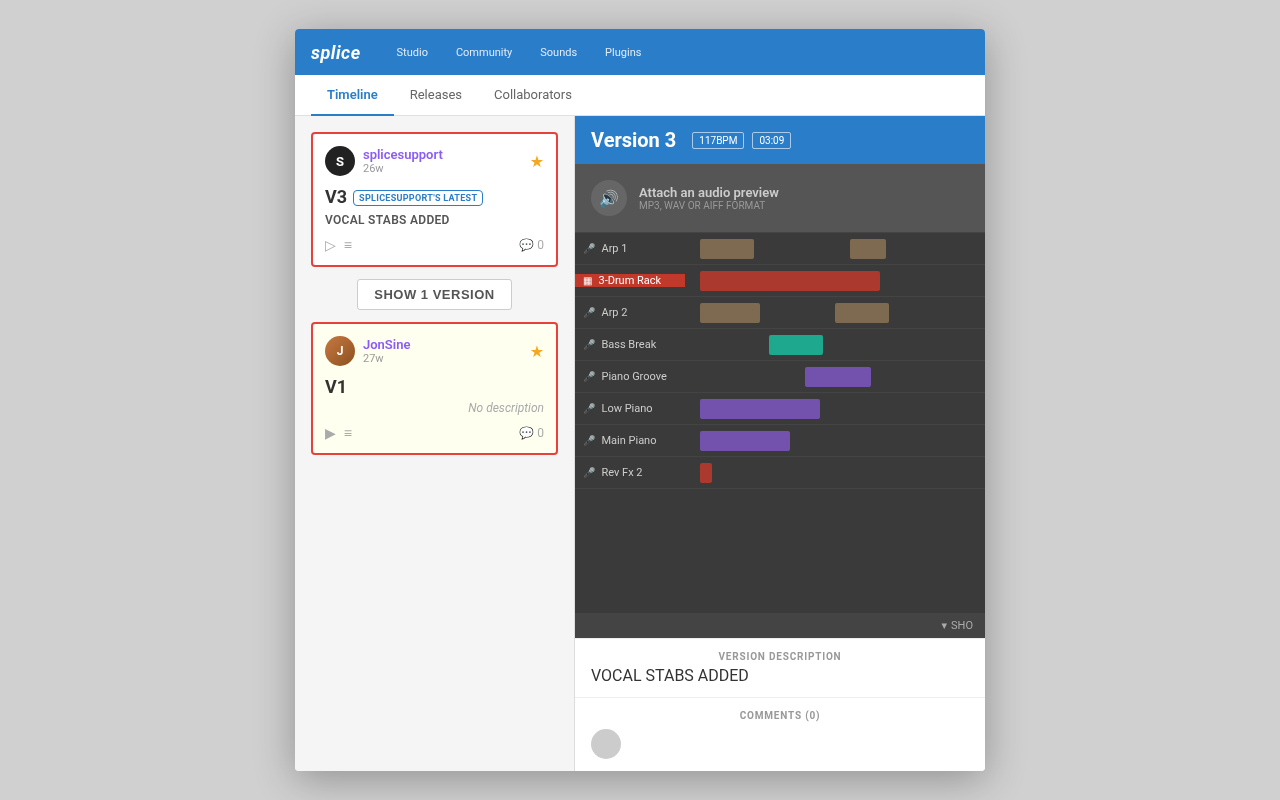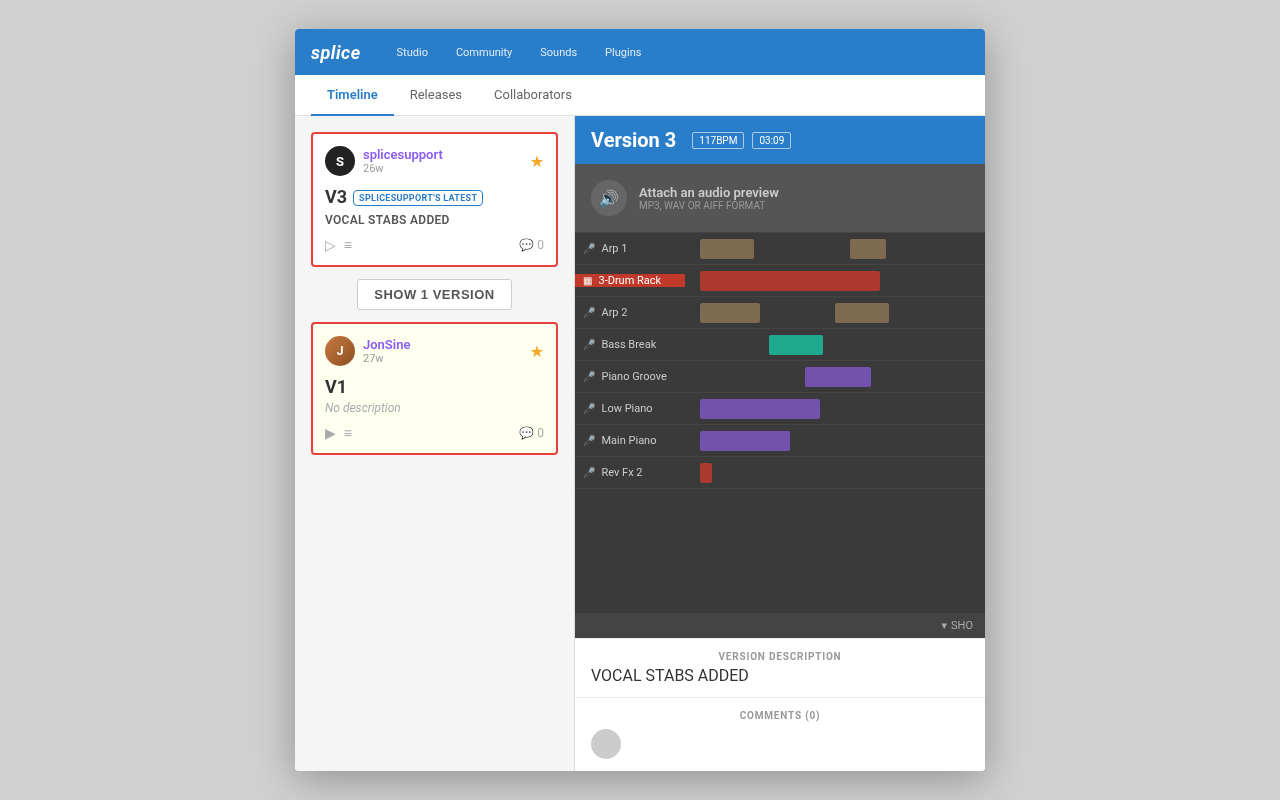--- a/index.html
+++ b/index.html
@@ -204,20 +204,21 @@
       border: 2px solid #e8403a;
       padding: 12px;
       margin-bottom: 12px;
     }
     .version-desc-italic {
       font-size: 12px;
       color: #aaa;
       font-style: italic;
       margin-top: 4px;
       margin-bottom: 10px;
+      text-align: right;
     }
 
     
     .right-panel {
       flex: 1;
       display: flex;
       flex-direction: column;
       overflow: hidden;
     }
 

